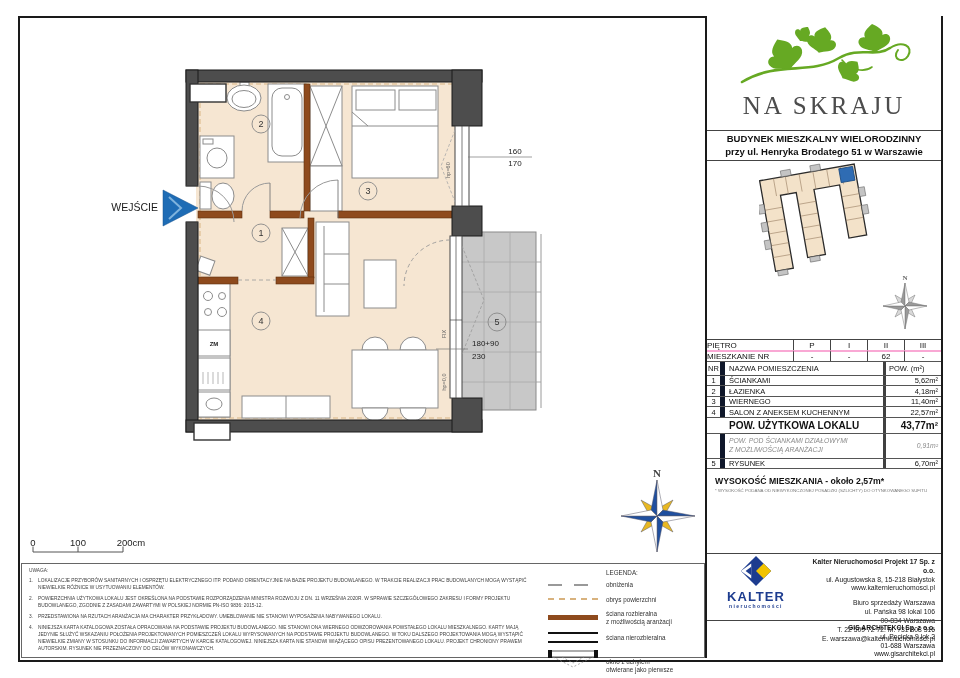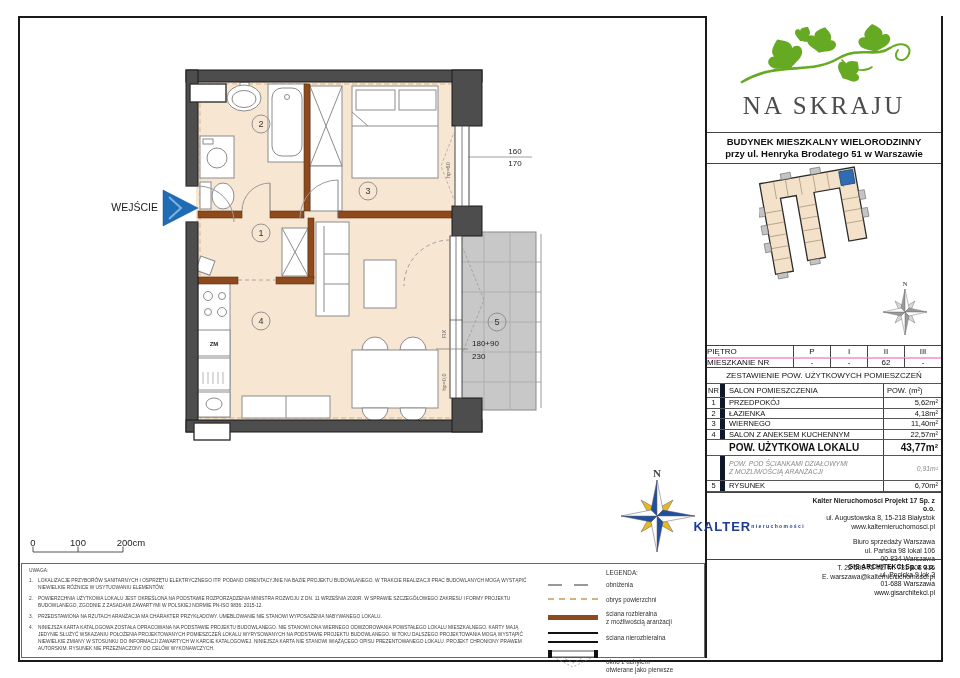--- a/index.html
+++ b/index.html
@@ -42,32 +42,32 @@
   .fc.c0{border-left:none}
   .fc.r0{border-top:none}
 
   .at-title{height:15px;display:flex;align-items:center;justify-content:center;font-size:8px}
   .at-head,.at-row{display:grid;grid-template-columns:18px 1fr 58px;font-size:7.5px;border-top:1px solid #555}
   .at-head{height:13px;font-size:7.5px}
   .at-row{height:9.5px}
   .at-cell{display:flex;align-items:center;overflow:hidden}
   .at-nr{justify-content:center;border-right:5px solid #0f172a}
   .at-name{padding-left:4px}
-  .at-area{justify-content:flex-end;padding-right:3px;border-left:1px solid #404040}
+  .at-area{justify-content:flex-end;padding-right:3px;border-left:3px solid #404040}
   .at-total{display:grid;grid-template-columns:1fr 58px;height:15px;font-size:10px;font-weight:bold;border-top:1px solid #555}
   .at-total .at-name{padding-left:22px}
   .at-part{height:24px;font-style:italic;color:#8a8a8a;font-size:6.8px}
   .at-part .at-name{white-space:pre-line;line-height:1.25}
   .at-balc{border-bottom:1px solid #555}
   .height-sec{height:78px;padding:7px 8px 0 8px;border-top:none}
   .height-label{font-size:8.7px;font-weight:bold}
   .height-foot{font-size:4.4px;color:#777;margin-top:2px}
 
   .kalter-sec{height:66px;display:flex}
-  .k-logo{width:98px;display:flex;flex-direction:row;align-items:center;justify-content:flex-end}
+  .k-logo{width:98px;display:flex;flex-direction:column;align-items:center;justify-content:flex-start}
   .k-name{font-size:13px;font-weight:bold;color:#1d3c8f;letter-spacing:1px;line-height:1;margin-top:2px}
   .k-tag{font-size:5px;font-weight:bold;color:#1d3c8f;letter-spacing:1.4px}
   .k-text{flex:1;text-align:right;padding:4px 6px 0 0;font-size:6.8px;line-height:1.3;color:#222}
   .grp{margin-bottom:6px}
   .b{font-weight:bold}
   .gis-sec{height:34px;text-align:right;padding:3px 6px 0 0;font-size:6.8px;line-height:1.3}
 
   svg text{font-family:"Liberation Sans",sans-serif}
   .tser{font-family:"Liberation Serif",serif}
 </style>
@@ -393,31 +393,30 @@
     <div class="fc r0">I</div>
     <div class="fc r0">II</div>
     <div class="fc r0">III</div>
     <div class="fc lab c0">MIESZKANIE NR</div>
     <div class="fc">-</div>
     <div class="fc">-</div>
     <div class="fc">62</div>
     <div class="fc">-</div>
   </div>
 
-  <div class="sec at-title">ZESTAWIENIE POW. UŻYTKOWYCH POMIESZCZEŃ</div>
 
   <div class="sec" style="border-top:none">
     <div class="at-head">
       <div class="at-cell at-nr">NR</div>
-      <div class="at-cell at-name">SALON POMIESZCZENIA</div>
+      <div class="at-cell at-name">NAZWA POMIESZCZENIA</div>
       <div class="at-cell at-area" style="justify-content:flex-start;padding-left:3px">POW. (m²)</div>
     </div>
     <div class="at-row">
       <div class="at-cell at-nr">1</div>
-      <div class="at-cell at-name">PRZEDPOKÓJ</div>
+      <div class="at-cell at-name">ŚCIANKAMI</div>
       <div class="at-cell at-area">5,62m²</div>
     </div>
     <div class="at-row">
       <div class="at-cell at-nr">2</div>
       <div class="at-cell at-name">ŁAZIENKA</div>
       <div class="at-cell at-area">4,18m²</div>
     </div>
     <div class="at-row">
       <div class="at-cell at-nr">3</div>
       <div class="at-cell at-name">WIERNEGO</div>
@@ -438,20 +437,24 @@
 Z MOŻLIWOŚCIĄ ARANŻACJI</div>
       <div class="at-cell at-area">0,91m²</div>
     </div>
     <div class="at-row at-balc">
       <div class="at-cell at-nr">5</div>
       <div class="at-cell at-name">RYSUNEK</div>
       <div class="at-cell at-area">6,70m²</div>
     </div>
   </div>
 
+  <div class="sec height-sec">
+    <div class="height-label">WYSOKOŚĆ MIESZKANIA - około 2,57m*</div>
+    <div class="height-foot">* WYSOKOŚĆ PODANA OD NIEWYKOŃCZONEJ POSADZKI (SZLICHTY) DO OTYNKOWANEGO SUFITU</div>
+  </div>
 
   <div class="sec kalter-sec">
     <div class="k-logo">
       <svg width="36" height="34" viewBox="0 0 36 36">
         <polygon points="18,2 34,18 18,34 2,18" fill="#1d3c8f"></polygon>
         <polygon points="26,10 34,18 26,26 18,18" fill="#f2c300"></polygon>
         <polygon points="2,18 13,10 13,26" fill="#fff"></polygon>
         <polygon points="7,18 13,13.5 13,22.5" fill="#1d3c8f"></polygon>
       </svg>
       <div class="k-name">KALTER</div>

